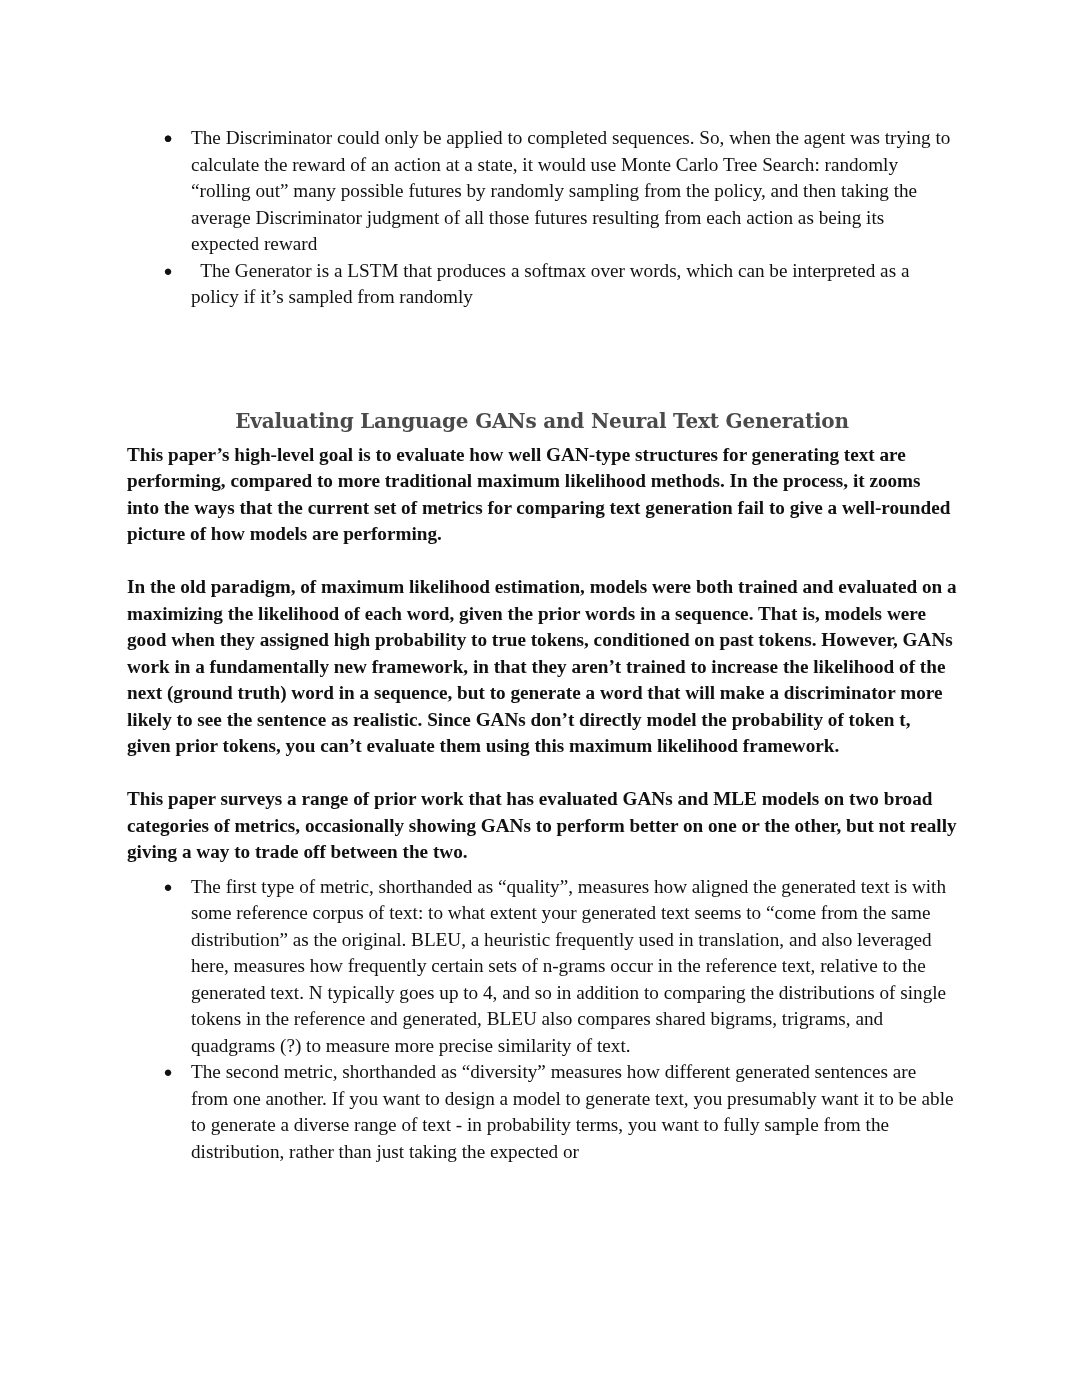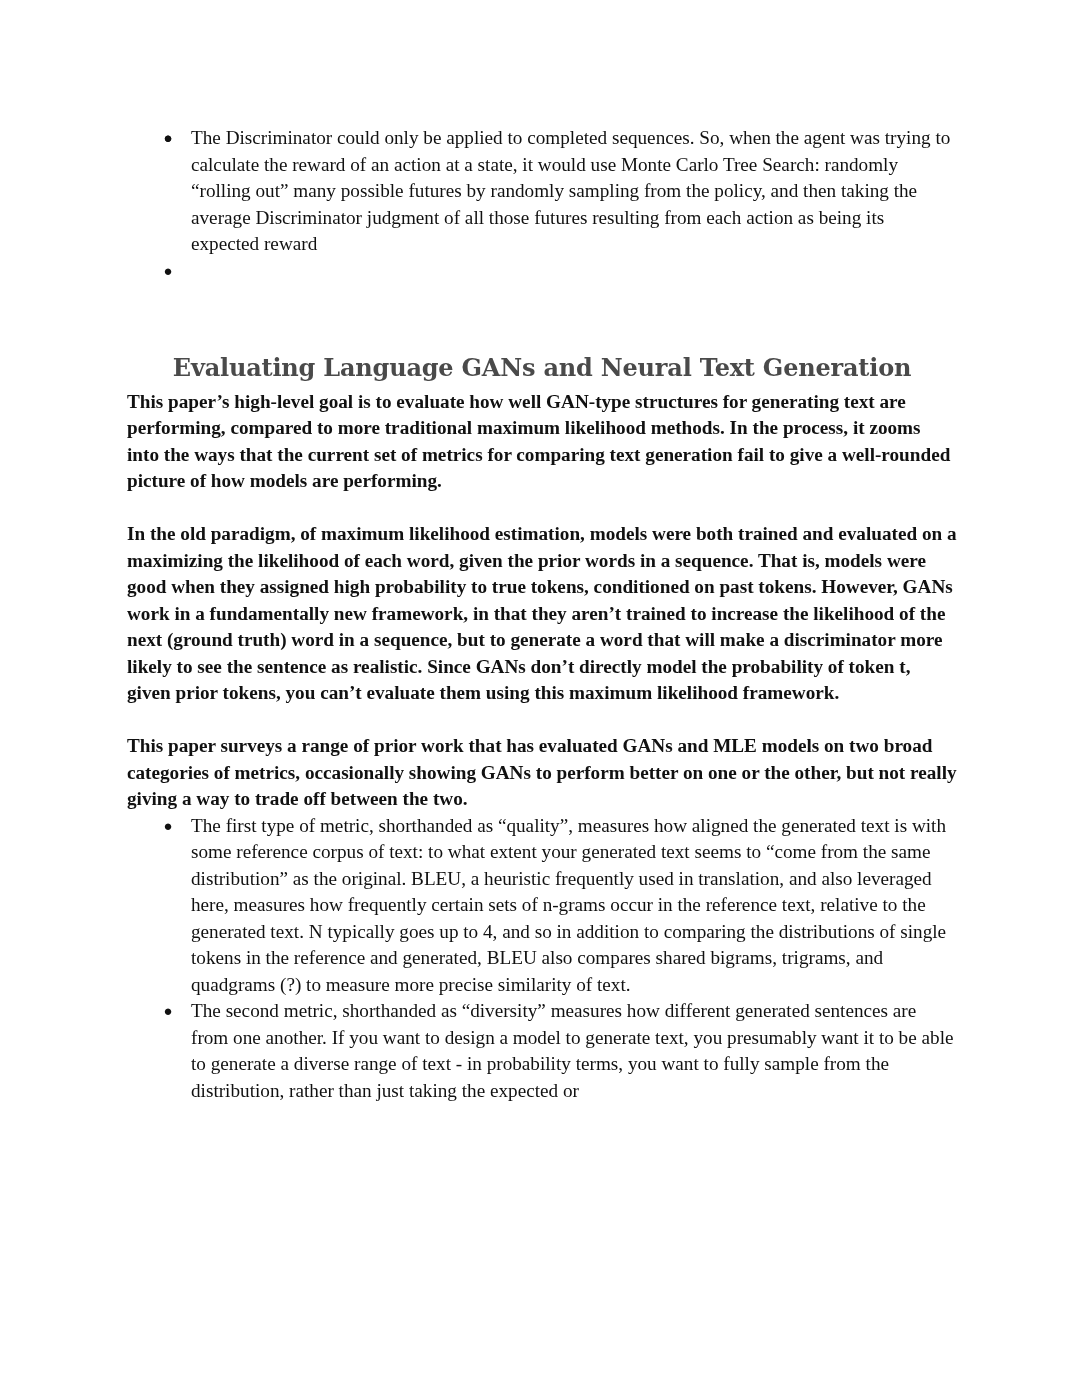--- a/index.html
+++ b/index.html
@@ -15,46 +15,47 @@
     .content { position: absolute; left: 127px; top: 125px; width: 830px; }
     ul.blist { list-style: none; margin: 0; padding: 0; }
     ul.blist li { position: relative; padding-left: 64px; margin: 0; }
     ul.blist li .bullet {
       position: absolute; left: 33px; top: 0; width: 16px; text-align: center;
       font-size: 15px;
     }
     h2.section-title {
       font-family: "DejaVu Serif", "Liberation Serif", serif;
       font-weight: bold;
-      font-size: 24px;
+      font-size: 20px;
       color: #4a4a4a;
       text-align: center;
       margin: 95px 0 6px 0;
       line-height: 30px;
       letter-spacing: -0.2px;
     }
     p.para { margin: 0 0 26.5px 0; font-weight: bold; }
-    p.para.tight { margin-bottom: 0; }
+    p.para.tight { margin-bottom: 8px; }
   </style>
 </head>
 <body>
 
 <div class="page">
   <div class="content">
 
     <ul class="blist">
       <li>
         <span class="bullet">●</span>
       </li>
       <li>
         <span class="bullet">●</span>
         <span class="txt">The Discriminator could only be applied to completed sequences. So, when the agent was trying to calculate the reward of an action at a state, it would use Monte Carlo Tree Search: randomly “rolling out” many possible futures by randomly sampling from the policy, and then taking the average Discriminator judgment of all those futures resulting from each action as being its expected reward</span>
       </li>
       <li>
         <span class="bullet">●</span>
+        <span class="txt">&nbsp; The Generator is a LSTM that produces a softmax over words, which can be interpreted as a policy if it’s sampled from randomly</span>
       </li>
     </ul>
 
     <h2 class="section-title">Evaluating Language GANs and Neural Text Generation</h2>
 
     <p class="para">This paper’s high-level goal is to evaluate how well GAN-type structures for generating text are performing, compared to more traditional maximum likelihood methods. In the process, it zooms into the ways that the current set of metrics for comparing text generation fail to give a well-rounded picture of how models are performing.</p>
     <p class="para">In the old paradigm, of maximum likelihood estimation, models were both trained and evaluated on a maximizing the likelihood of each word, given the prior words in a sequence. That is, models were good when they assigned high probability to true tokens, conditioned on past tokens. However, GANs work in a fundamentally new framework, in that they aren’t trained to increase the likelihood of the next (ground truth) word in a sequence, but to generate a word that will make a discriminator more likely to see the sentence as realistic. Since GANs don’t directly model the probability of token t, given prior tokens, you can’t evaluate them using this maximum likelihood framework.</p>
     <p class="para tight">This paper surveys a range of prior work that has evaluated GANs and MLE models on two broad categories of metrics, occasionally showing GANs to perform better on one or the other, but not really giving a way to trade off between the two.</p>
 
     <ul class="blist">

